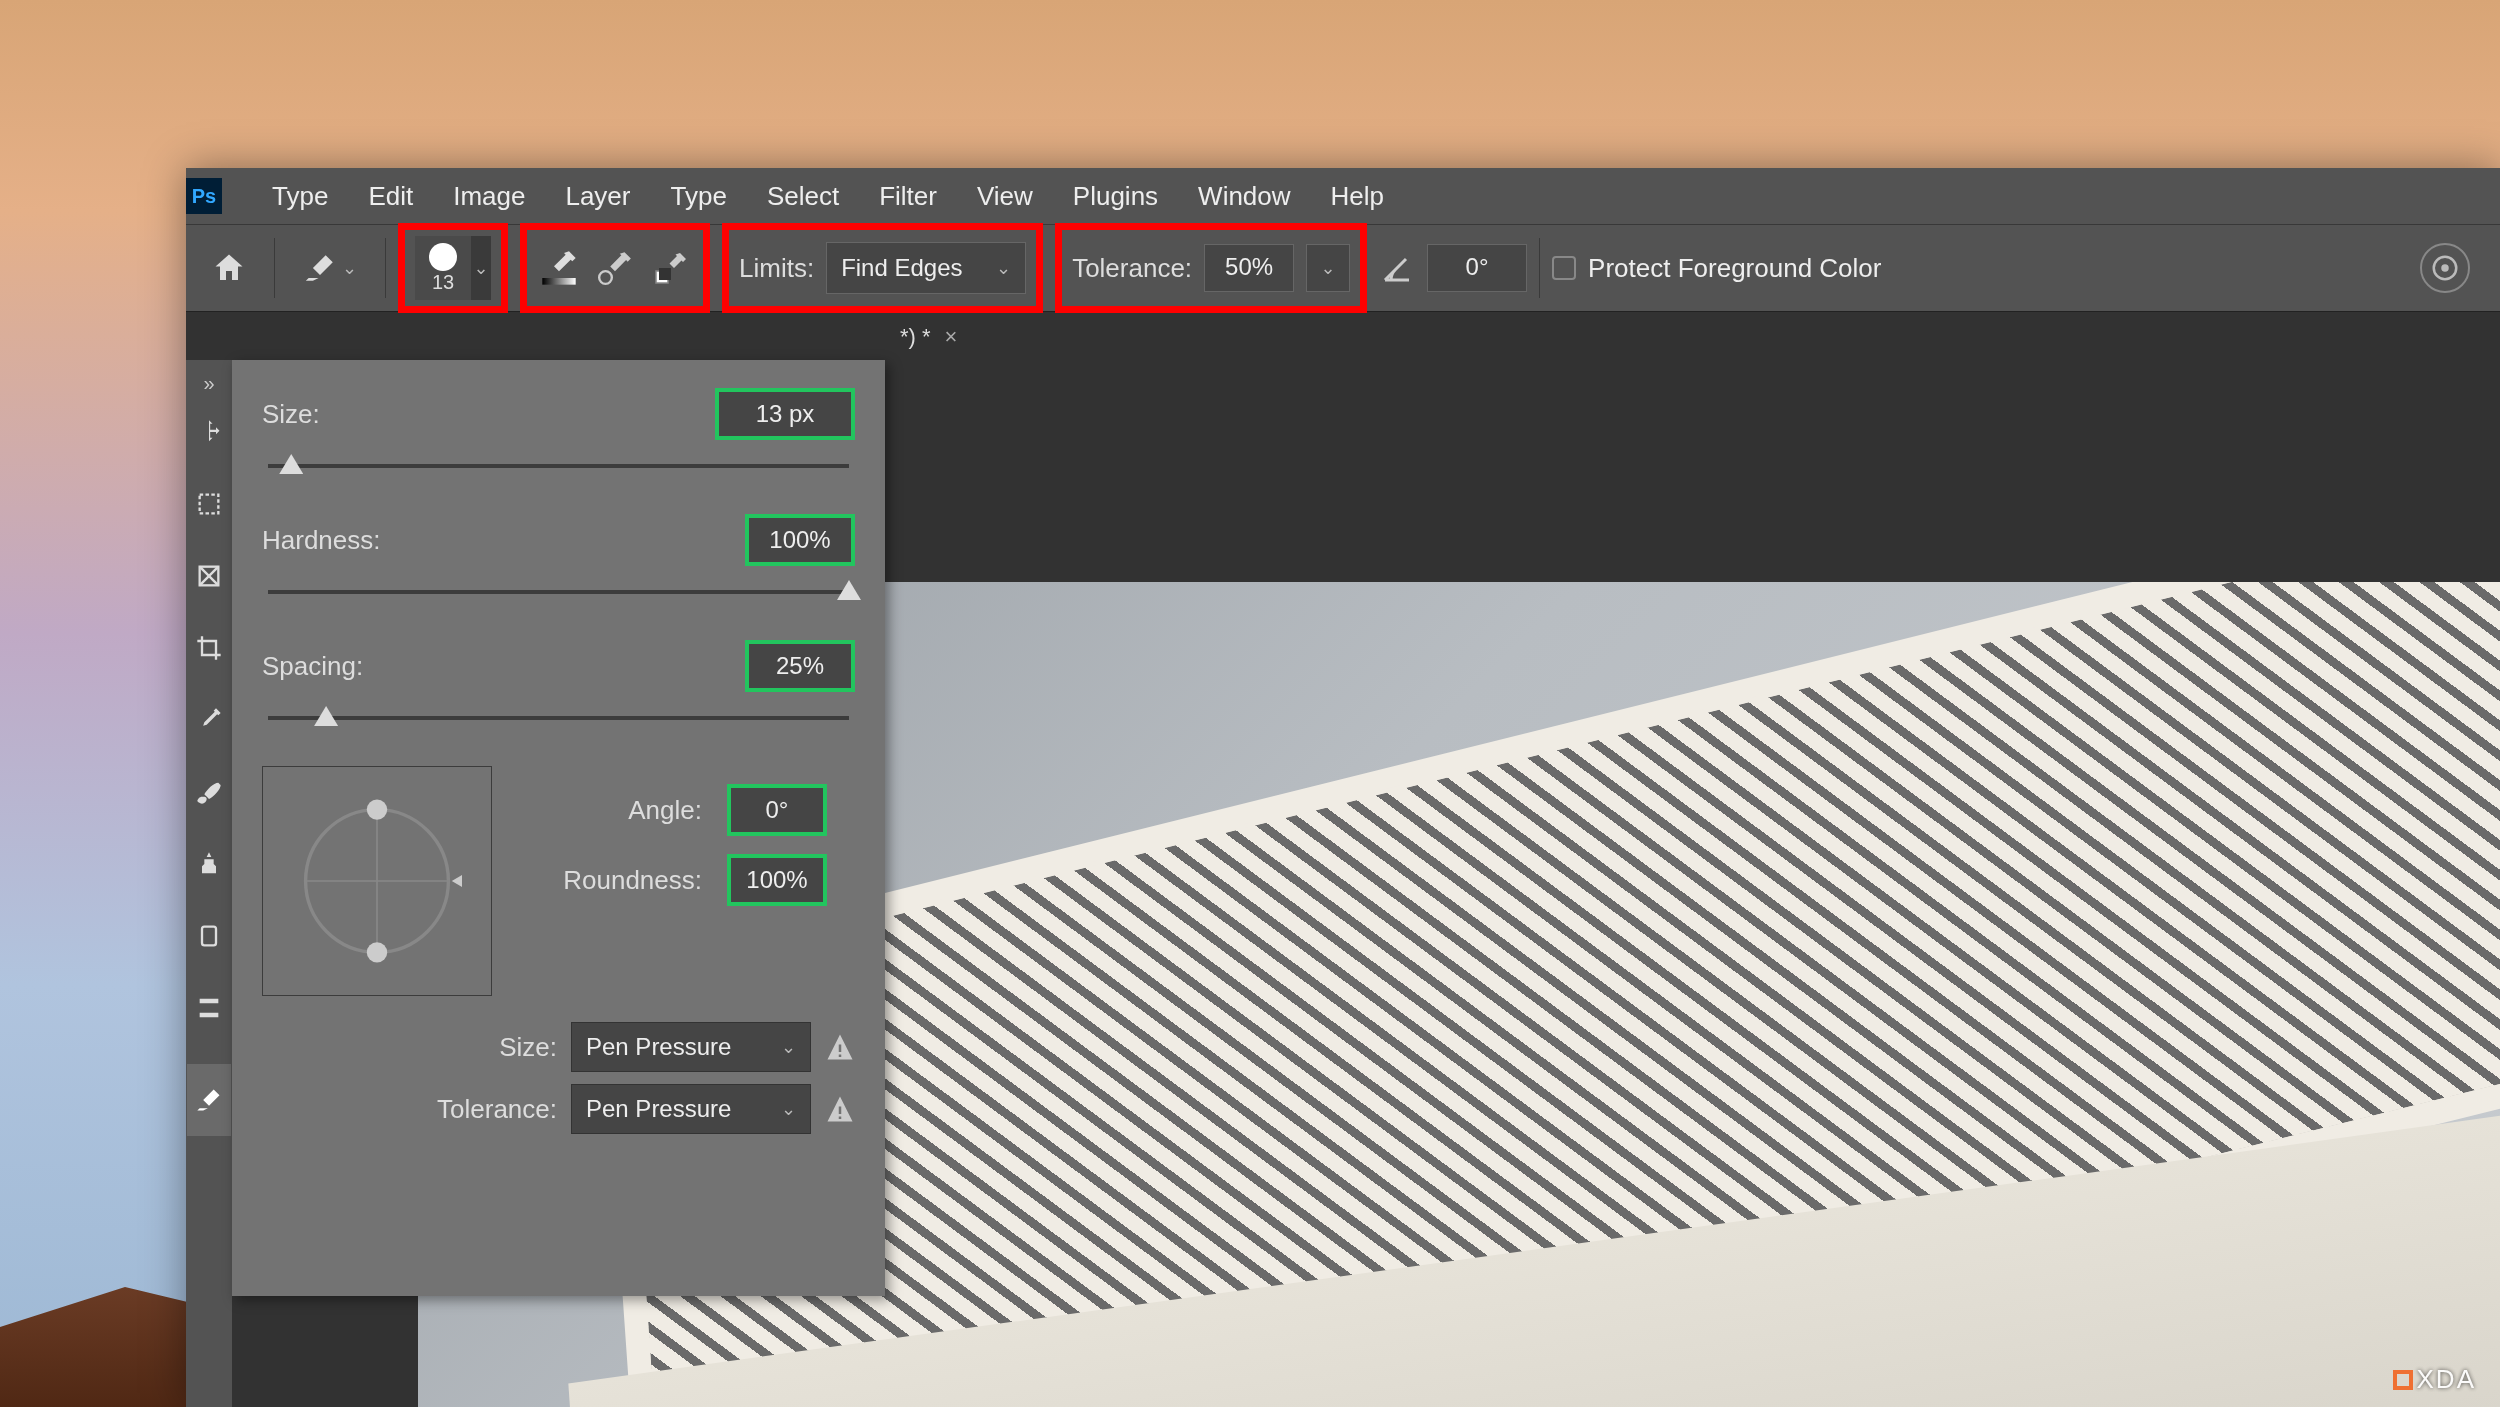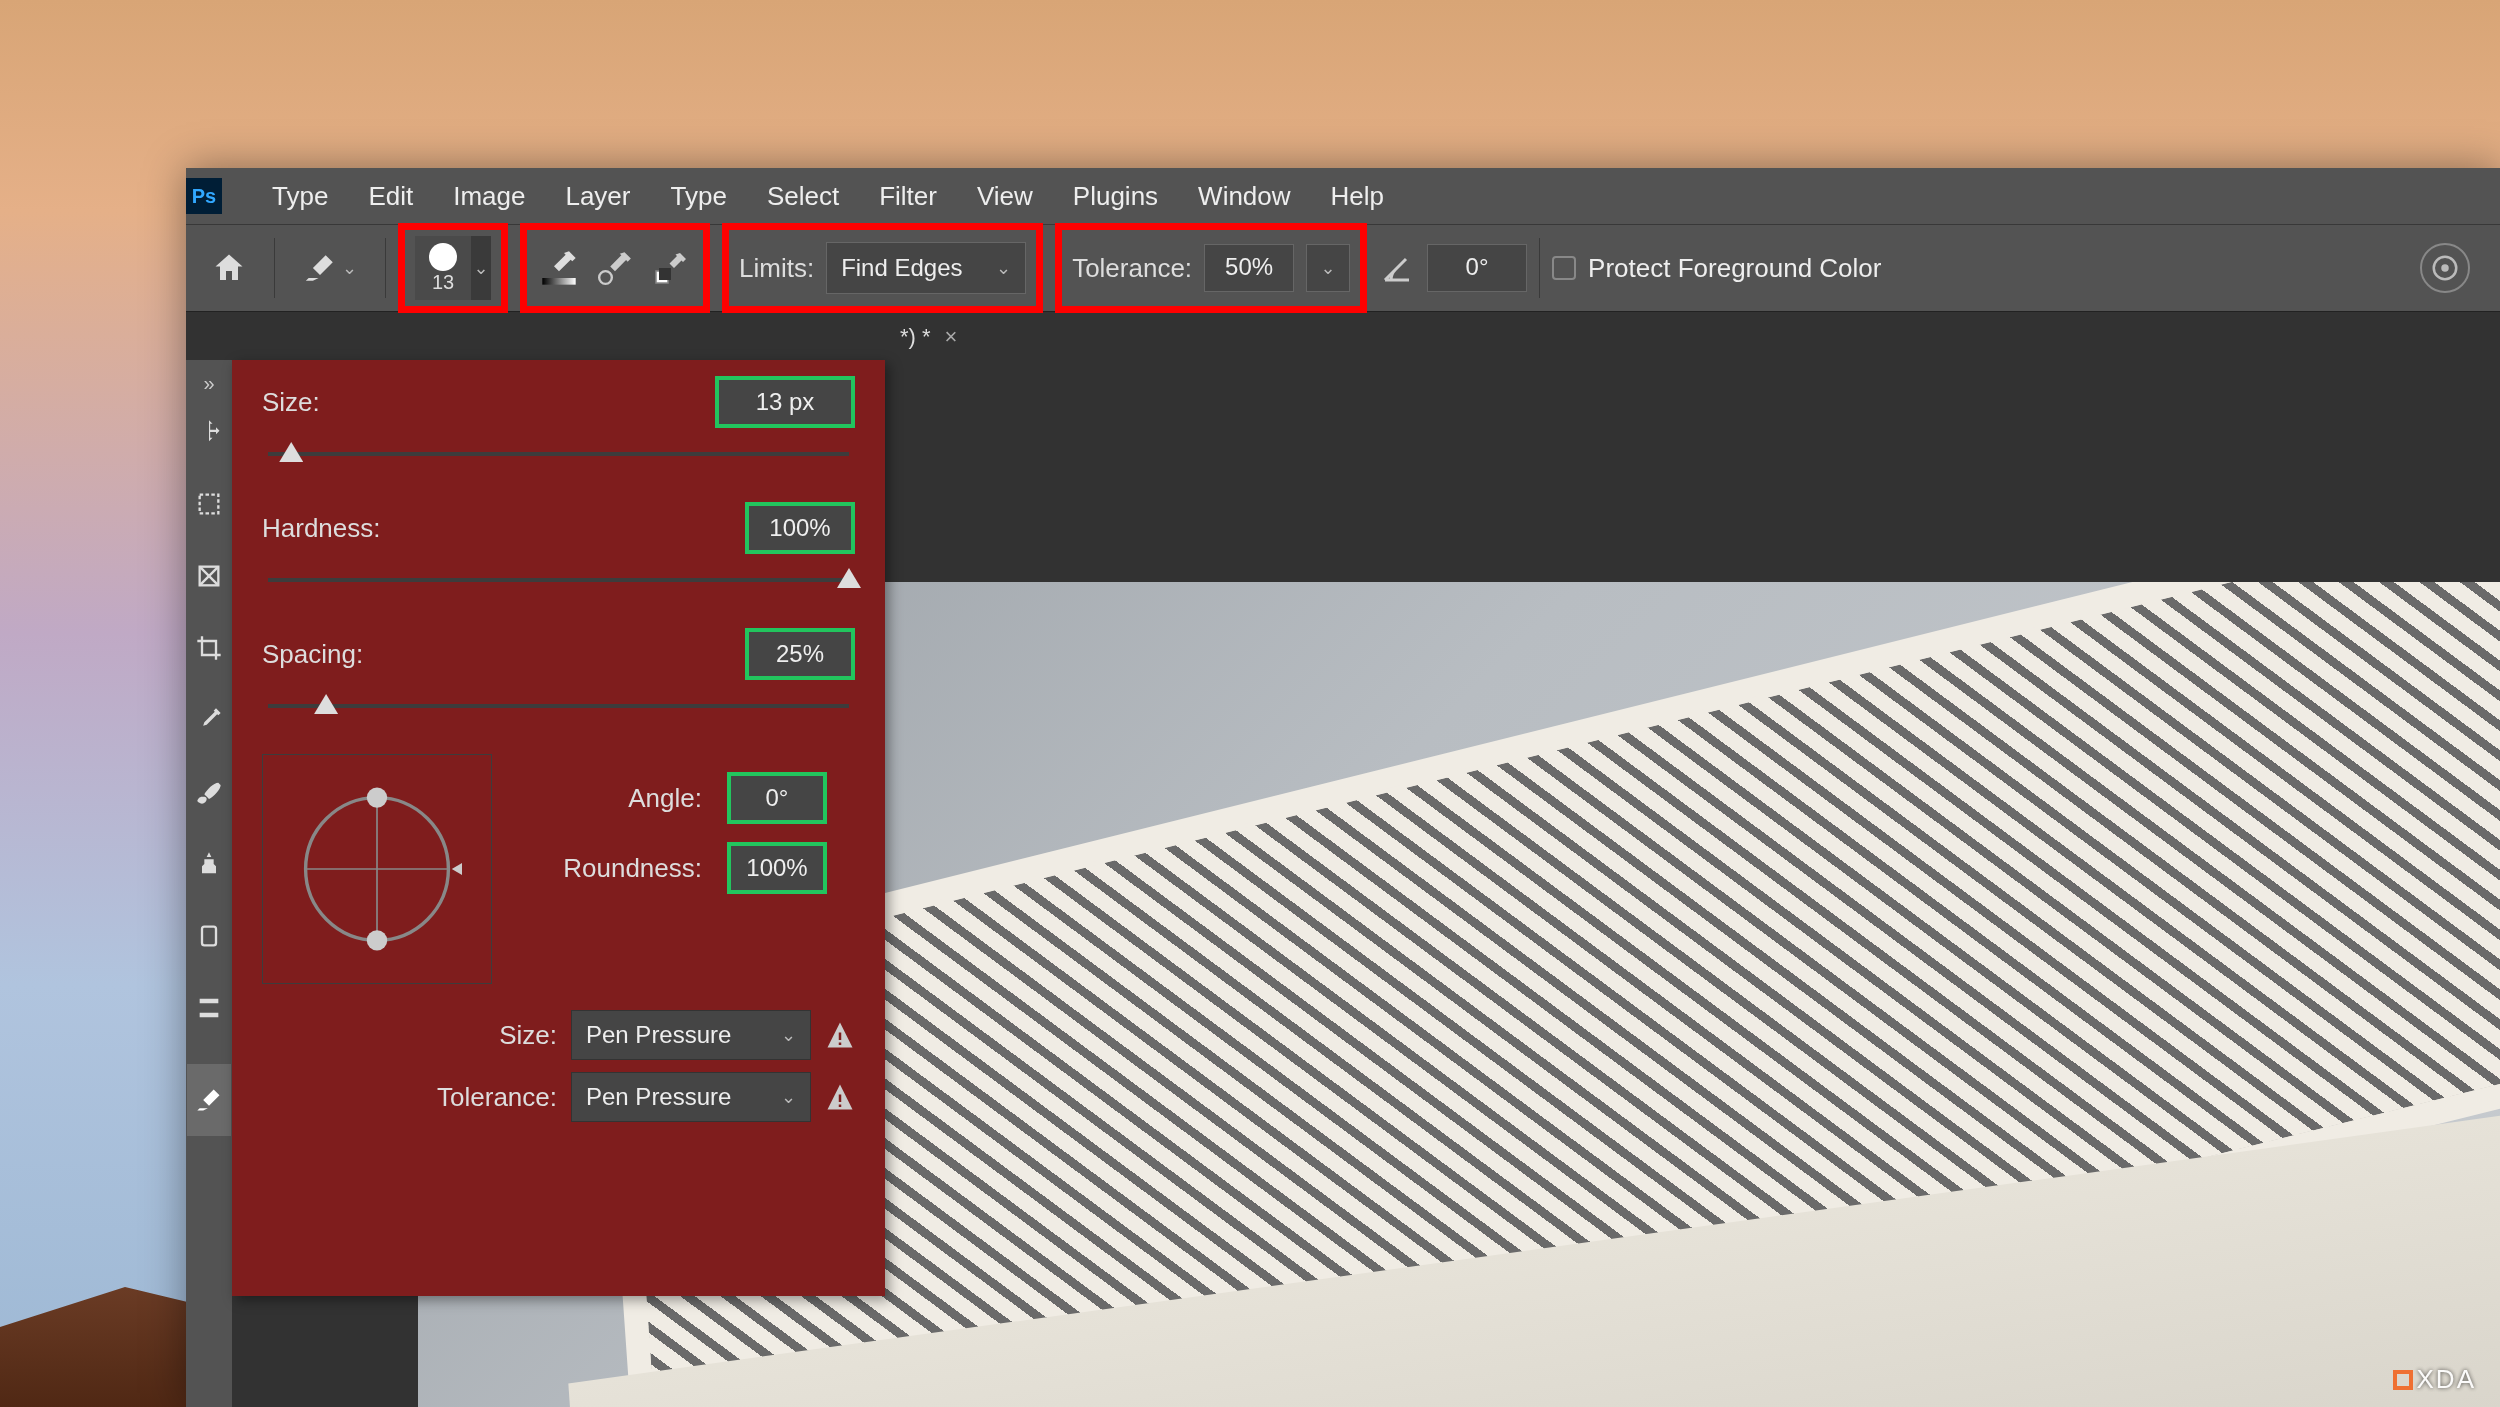--- a/index.html
+++ b/index.html
@@ -24,21 +24,21 @@
 .chev { font-size: 18px; color: #bbb; }
 .angle-icon { width: 36px; height: 36px; }
 .checkbox-wrap { display: flex; align-items: center; gap: 12px; color: #eee; font-size: 26px; }
 .checkbox { width: 24px; height: 24px; border: 2px solid #888; border-radius: 4px; }
 .circ-btn { width: 50px; height: 50px; border: 2px solid #888; border-radius: 50%; display: flex; align-items: center; justify-content: center; margin-left: auto; margin-right: 20px; cursor: pointer; }
 .tab-bar { height: 50px; background: #323232; display: flex; align-items: center; }
 .toolbox-strip { position: absolute; left: 186px; top: 360px; width: 46px; bottom: 0; background: #535353; display: flex; flex-direction: column; align-items: center; padding-top: 10px; gap: 0; }
 .expand-tab { width: 44px; height: 26px; background: #535353; display: flex; align-items: center; justify-content: center; color: #ccc; font-size: 20px; cursor: pointer; }
 .tool-slot { width: 44px; height: 72px; display: flex; align-items: center; justify-content: center; color: #ddd; cursor: pointer; position: relative; }
 .tool-slot svg { width: 28px; height: 28px; }
-.brush-panel { position: absolute; left: 232px; top: 360px; width: 653px; height: 936px; background: #7f1d1d; padding: 16px 30px; color: #ddd; font-size: 26px; box-shadow: 4px 4px 12px rgba(0,0,0,0.4); }
+.brush-panel { position: absolute; left: 232px; top: 360px; width: 653px; height: 936px; background: #737373; padding: 28px 30px; color: #ddd; font-size: 26px; box-shadow: 4px 4px 12px rgba(0,0,0,0.4); }
 .panel-row { display: flex; align-items: center; margin-bottom: 10px; gap: 15px; }
 .panel-row .lbl { width: 180px; text-align: right; }
 .panel-input { background: #454545; border: 4px solid #22c55e; color: #eee; font-size: 24px; padding: 8px 12px; width: 140px; text-align: center; margin-left: auto; }
 .slider { position: relative; height: 40px; margin: 0 6px 24px 6px; }
 .slider-track { position: absolute; top: 14px; left: 0; right: 0; height: 4px; background: #3c3c3c; }
 .slider-thumb { position: absolute; top: 4px; width: 24px; height: 20px; background: #ddd; clip-path: polygon(50% 0, 100% 100%, 0 100%); transform: translateX(-50%); }
 .angle-section { display: flex; gap: 30px; margin-top: 10px; }
 .angle-wheel-box { border: 1px solid #3c3c3c; width: 230px; height: 230px; display: flex; align-items: center; justify-content: center; position: relative; }
 .angle-wheel { width: 170px; height: 170px; position: relative; }
 .angle-right { flex: 1; display: flex; flex-direction: column; gap: 18px; padding-top: 18px; }

